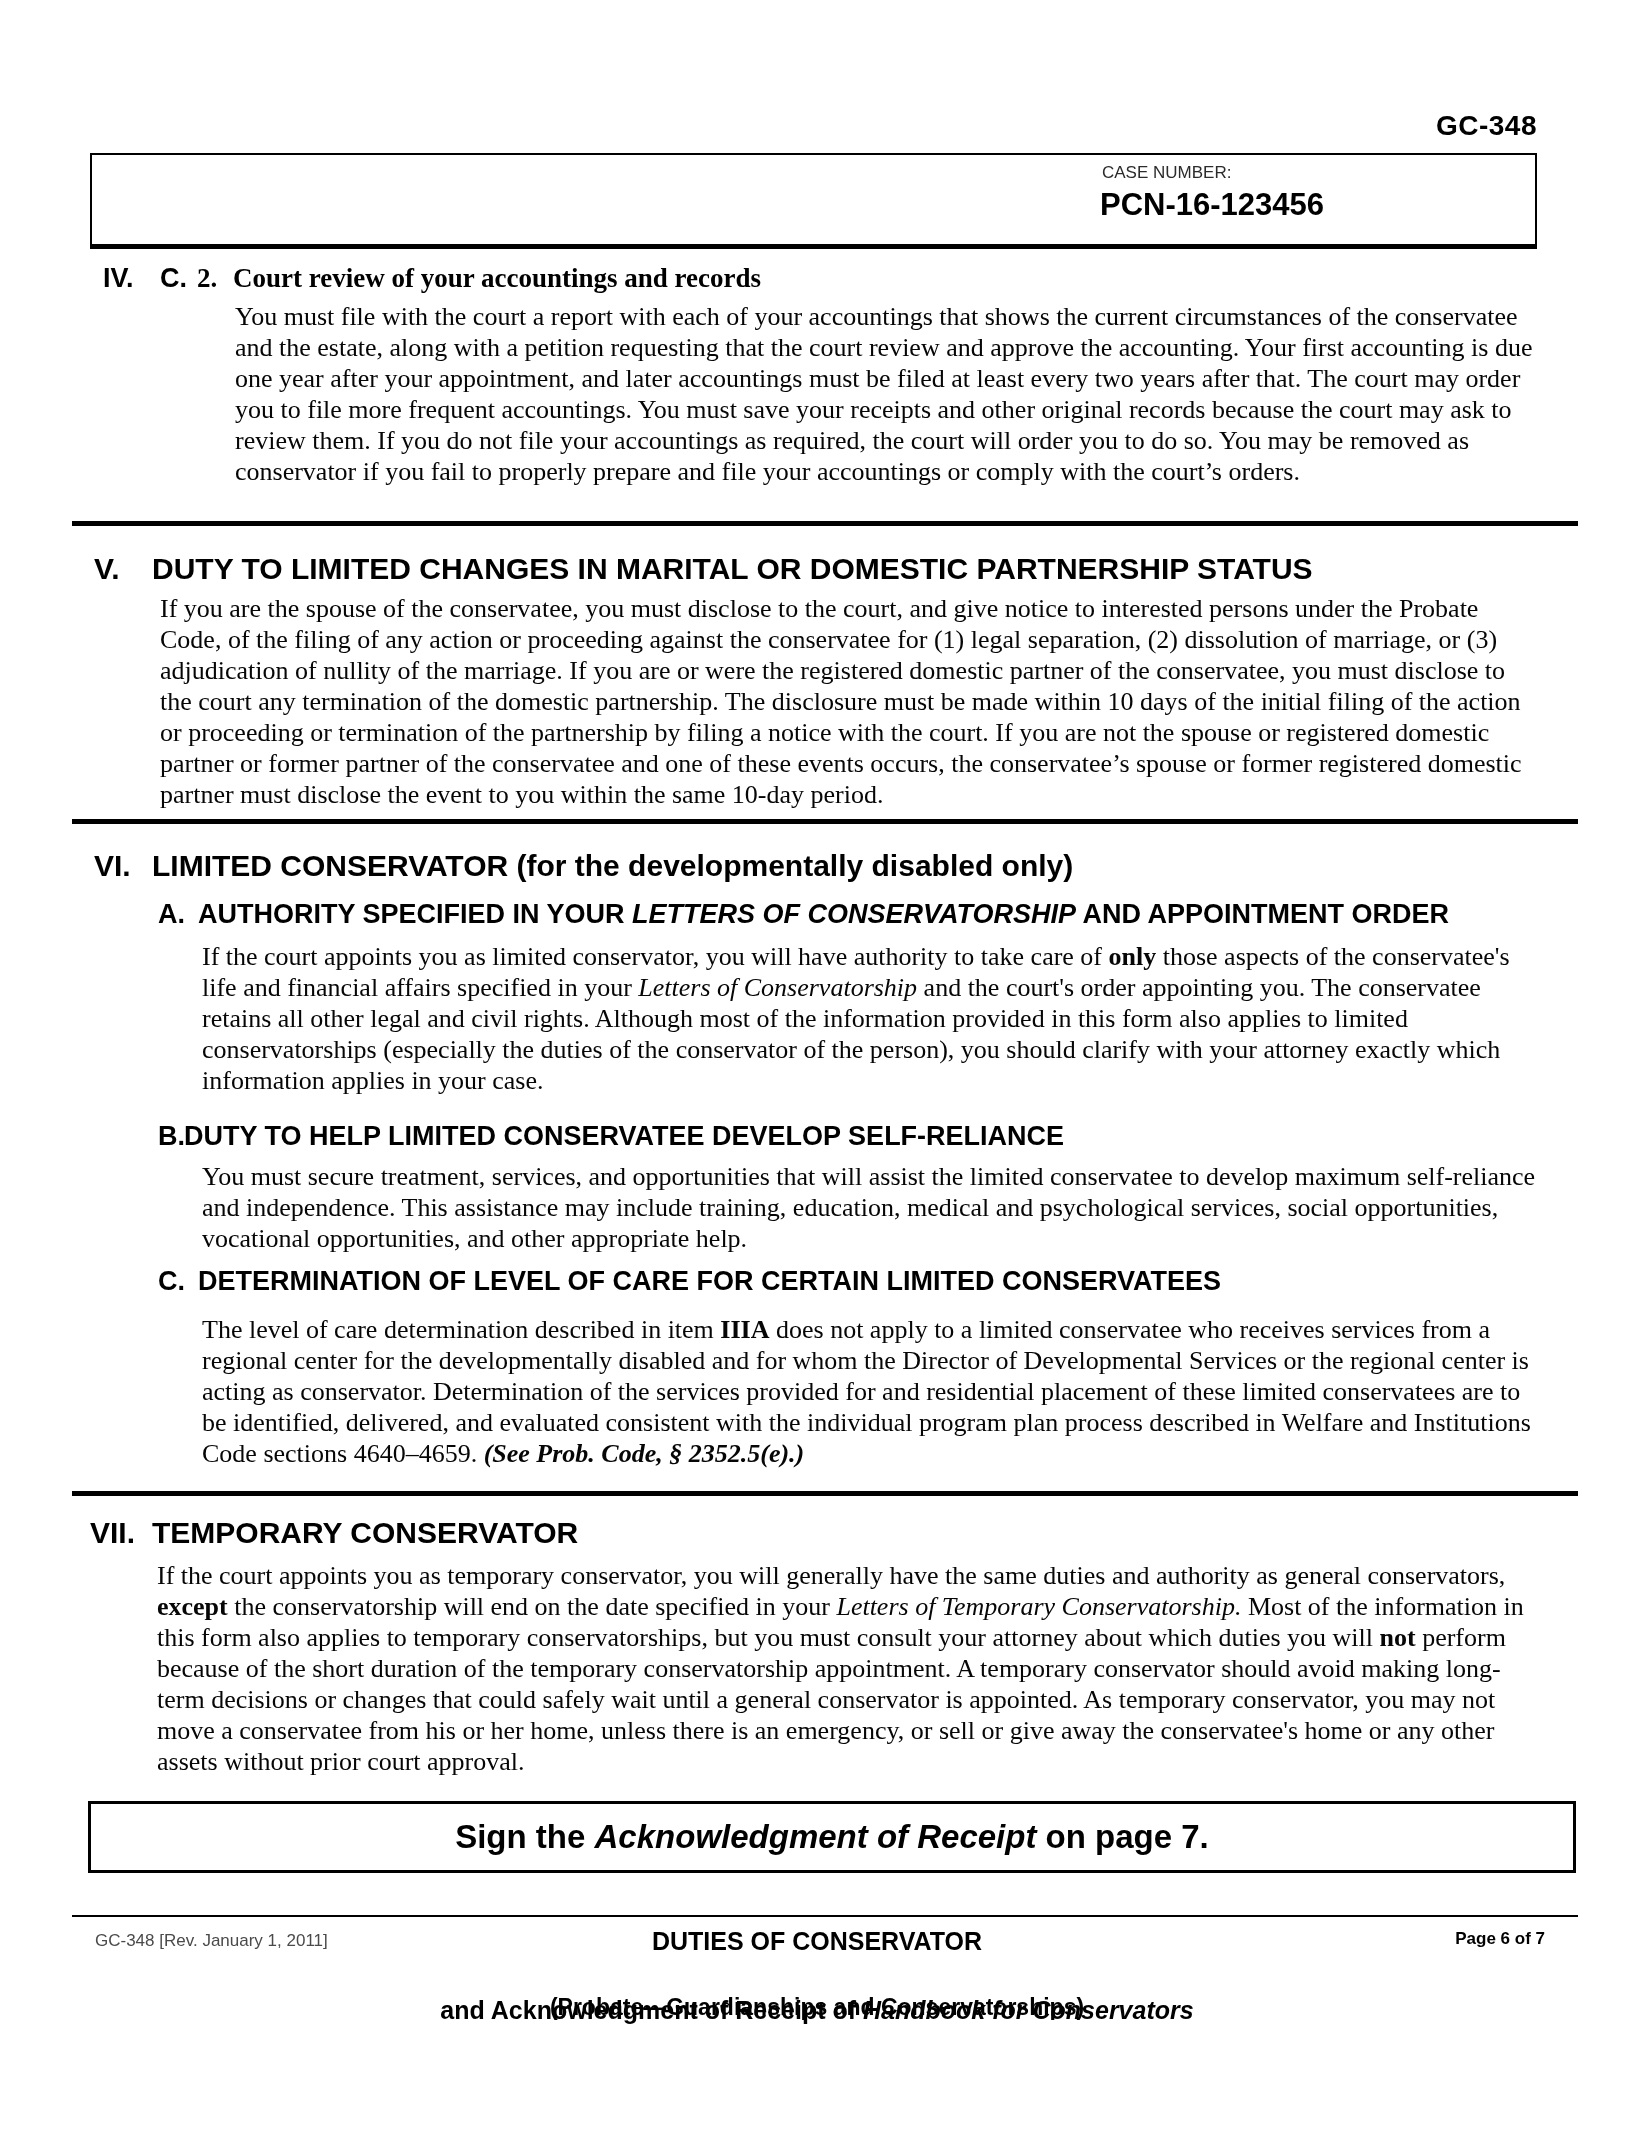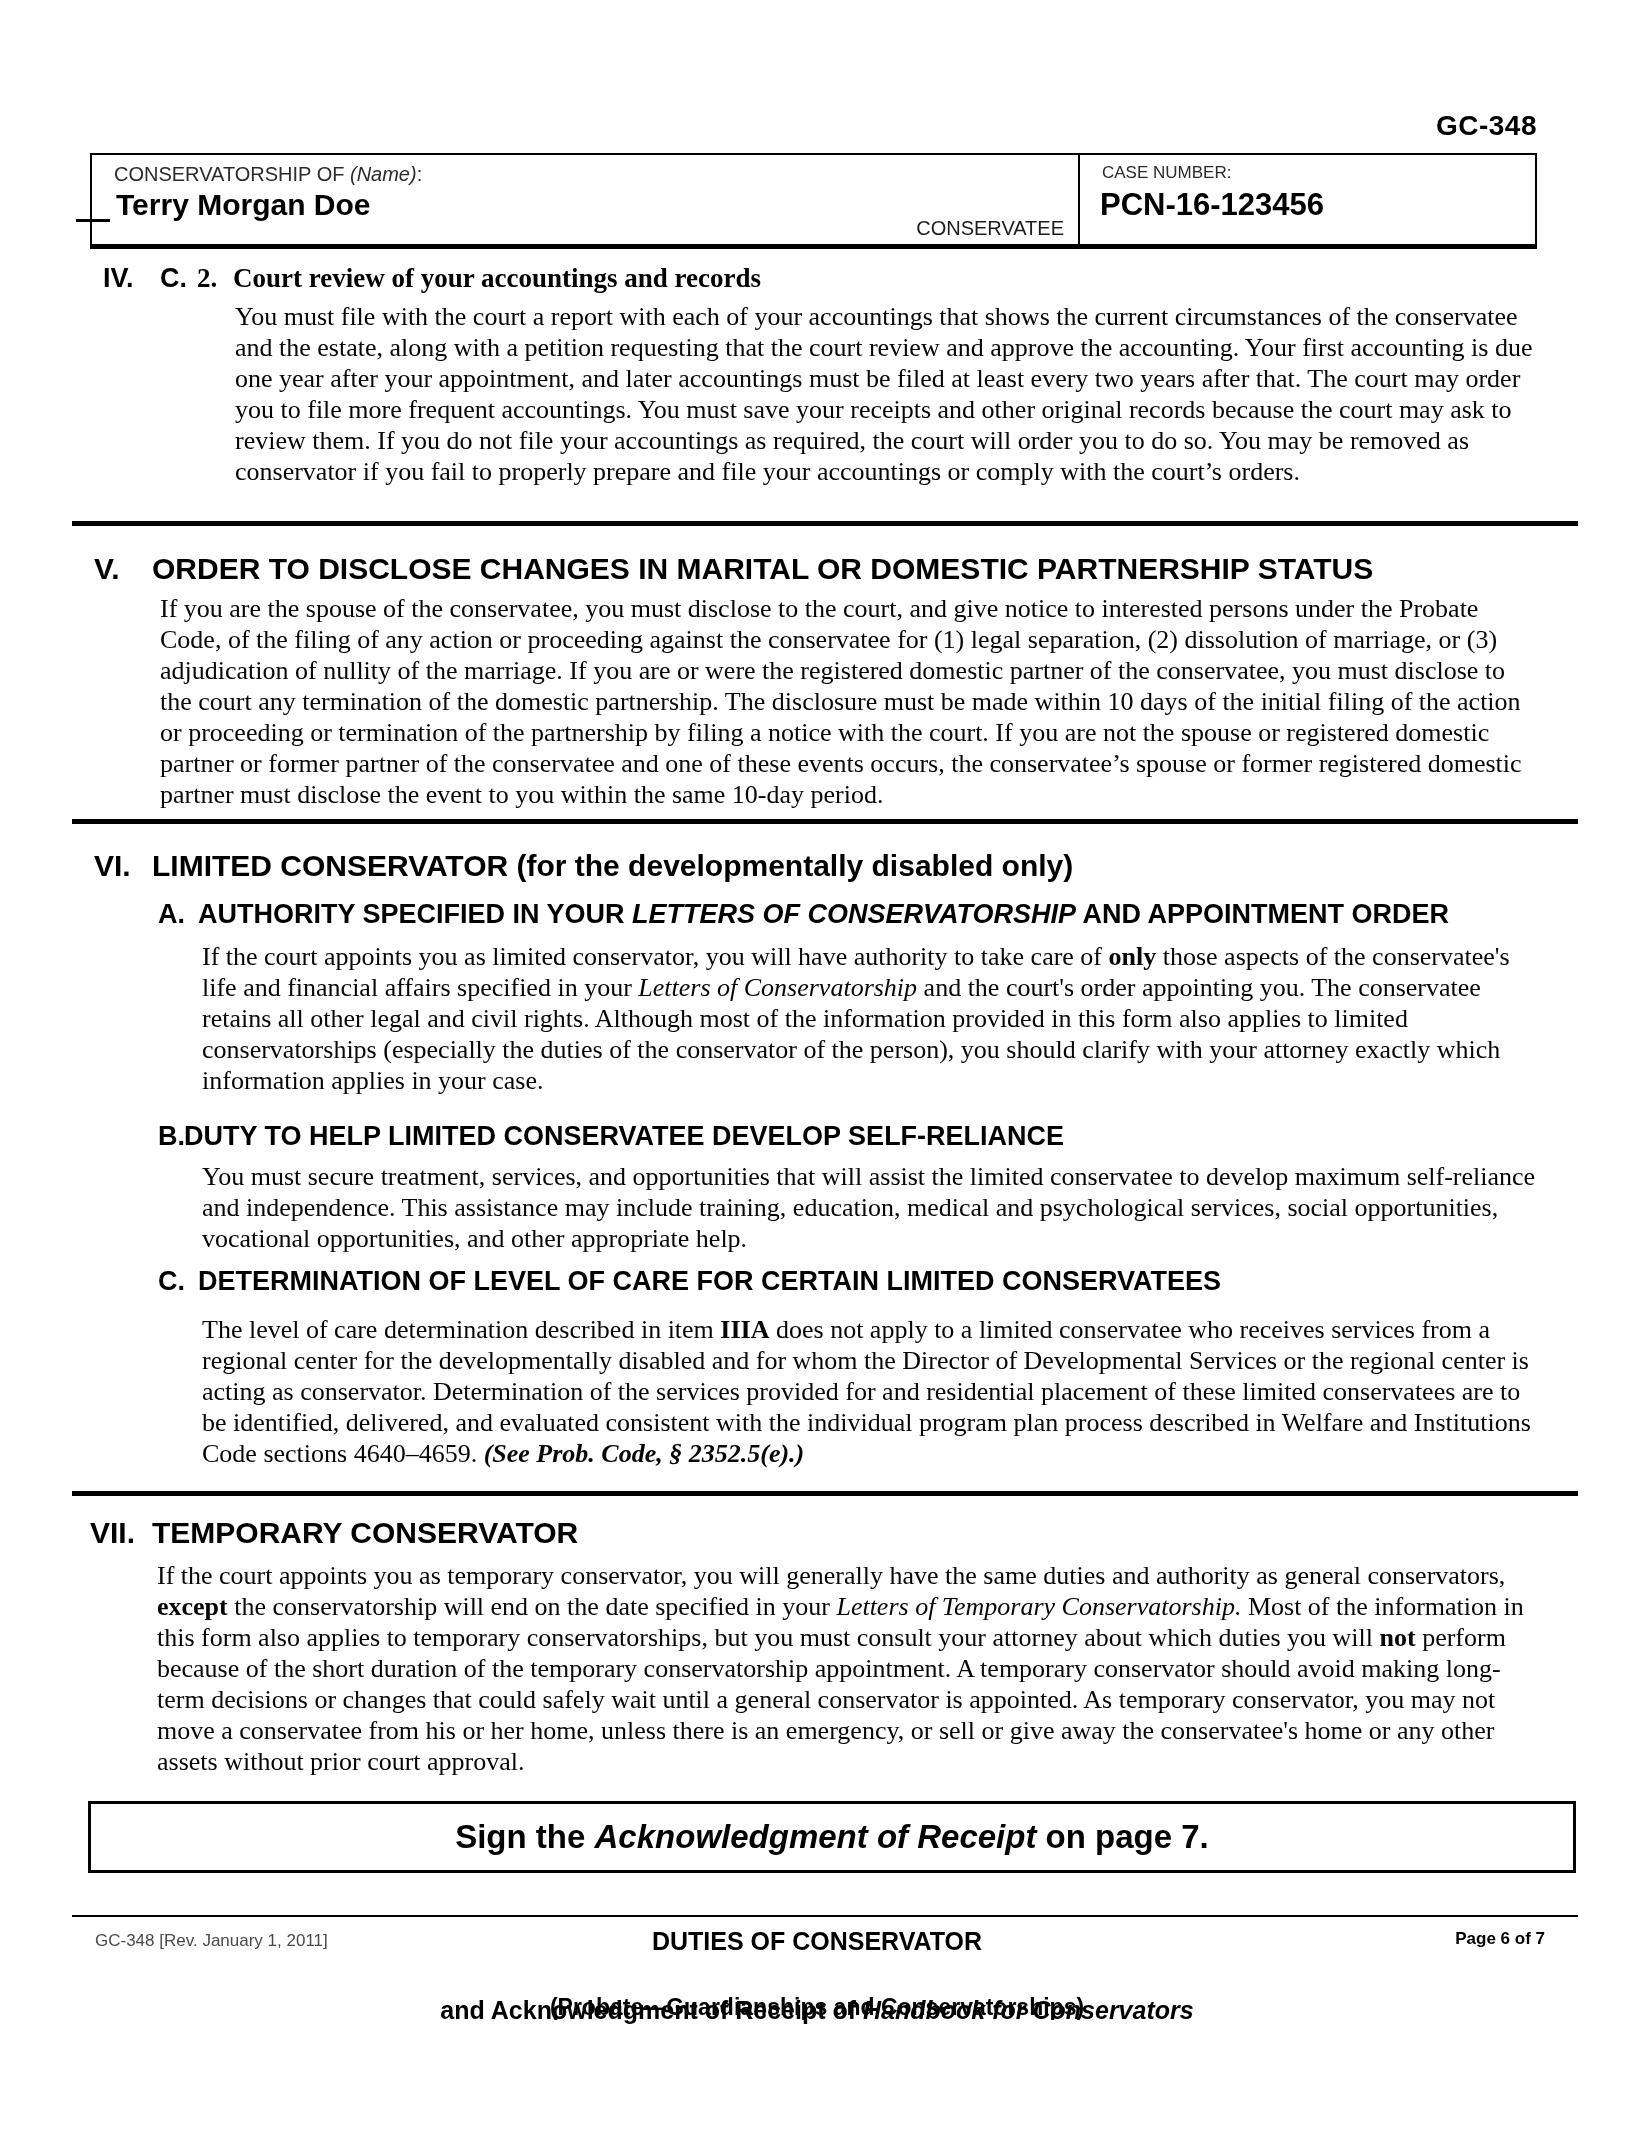--- a/index.html
+++ b/index.html
@@ -102,45 +102,39 @@
   }
 </style>
 </head>
 <body>
 
 <div class="page">
 
   <div class="form-number">GC-348</div>
 
   <div class="header-box">
-    <div class="hb-left">
-      <div class="hb-caption"><span class="seg-n">CONSERVATORSHIP OF </span><span class="seg-i">(Name)</span><span class="seg-n">:</span></div>
-      <div class="hb-underscore"></div>
-      <div class="hb-name">Terry Morgan Doe</div>
-      <div class="hb-conservatee">CONSERVATEE</div>
-    </div>
     <div class="hb-right">
       <div class="hb-case-label">CASE NUMBER:</div>
       <div class="hb-case-value">PCN-16-123456</div>
     </div>
   </div>
 
   <div>
     <span class="abs h-sans-num" style="left:103px; top:263px;">IV.</span>
     <span class="abs h-sans-num" style="left:160px; top:263px;">C.</span>
     <span class="abs h-serif" style="left:197px; top:263px;">2.</span>
     <span class="abs h-serif" style="left:233px; top:263px;">Court review of your accountings and records</span>
     <div class="abs body-text" style="left:235px; top:301px; width:1308px;">You must file with the court a report with each of your accountings that shows the current circumstances of the conservatee and the estate, along with a petition requesting that the court review and approve the accounting. Your first accounting is due one year after your appointment, and later accountings must be filed at least every two years after that. The court may order you to file more frequent accountings. You must save your receipts and other original records because the court may ask to review them. If you do not file your accountings as required, the court will order you to do so. You may be removed as conservator if you fail to properly prepare and file your accountings or comply with the court’s orders.</div>
   </div>
 
   <div class="rule" style="top:521px;"></div>
 
   <div>
     <span class="abs h-main" style="left:94px; top:552px;">V.</span>
-    <span class="abs h-main" style="left:152px; top:552px; width:1390px;">ORDER TO DISCLOSE CHANGES IN MARITAL OR DOMESTIC PARTNERSHIP STATUS</span>
+    <span class="abs h-main" style="left:152px; top:552px; width:1390px;">DUTY TO LIMITED CHANGES IN MARITAL OR DOMESTIC PARTNERSHIP STATUS</span>
     <div class="abs body-text" style="left:160px; top:593px; width:1382px;">If you are the spouse of the conservatee, you must disclose to the court, and give notice to interested persons under the Probate Code, of the filing of any action or proceeding against the conservatee for (1) legal separation, (2) dissolution of marriage, or (3) adjudication of nullity of the marriage. If you are or were the registered domestic partner of the conservatee, you must disclose to the court any termination of the domestic partnership. The disclosure must be made within 10 days of the initial filing of the action or proceeding or termination of the partnership by filing a notice with the court. If you are not the spouse or registered domestic partner or former partner of the conservatee and one of these events occurs, the conservatee’s spouse or former registered domestic partner must disclose the event to you within the same 10-day period.</div>
   </div>
 
   <div class="rule" style="top:819px;"></div>
 
   <div>
     <span class="abs h-main" style="left:94px; top:849px;">VI.</span>
     <span class="abs h-main" style="left:152px; top:849px; width:1390px;">LIMITED CONSERVATOR (for the developmentally disabled only)</span>
 
     <span class="abs h-sub" style="left:158px; top:899px;">A.</span>

